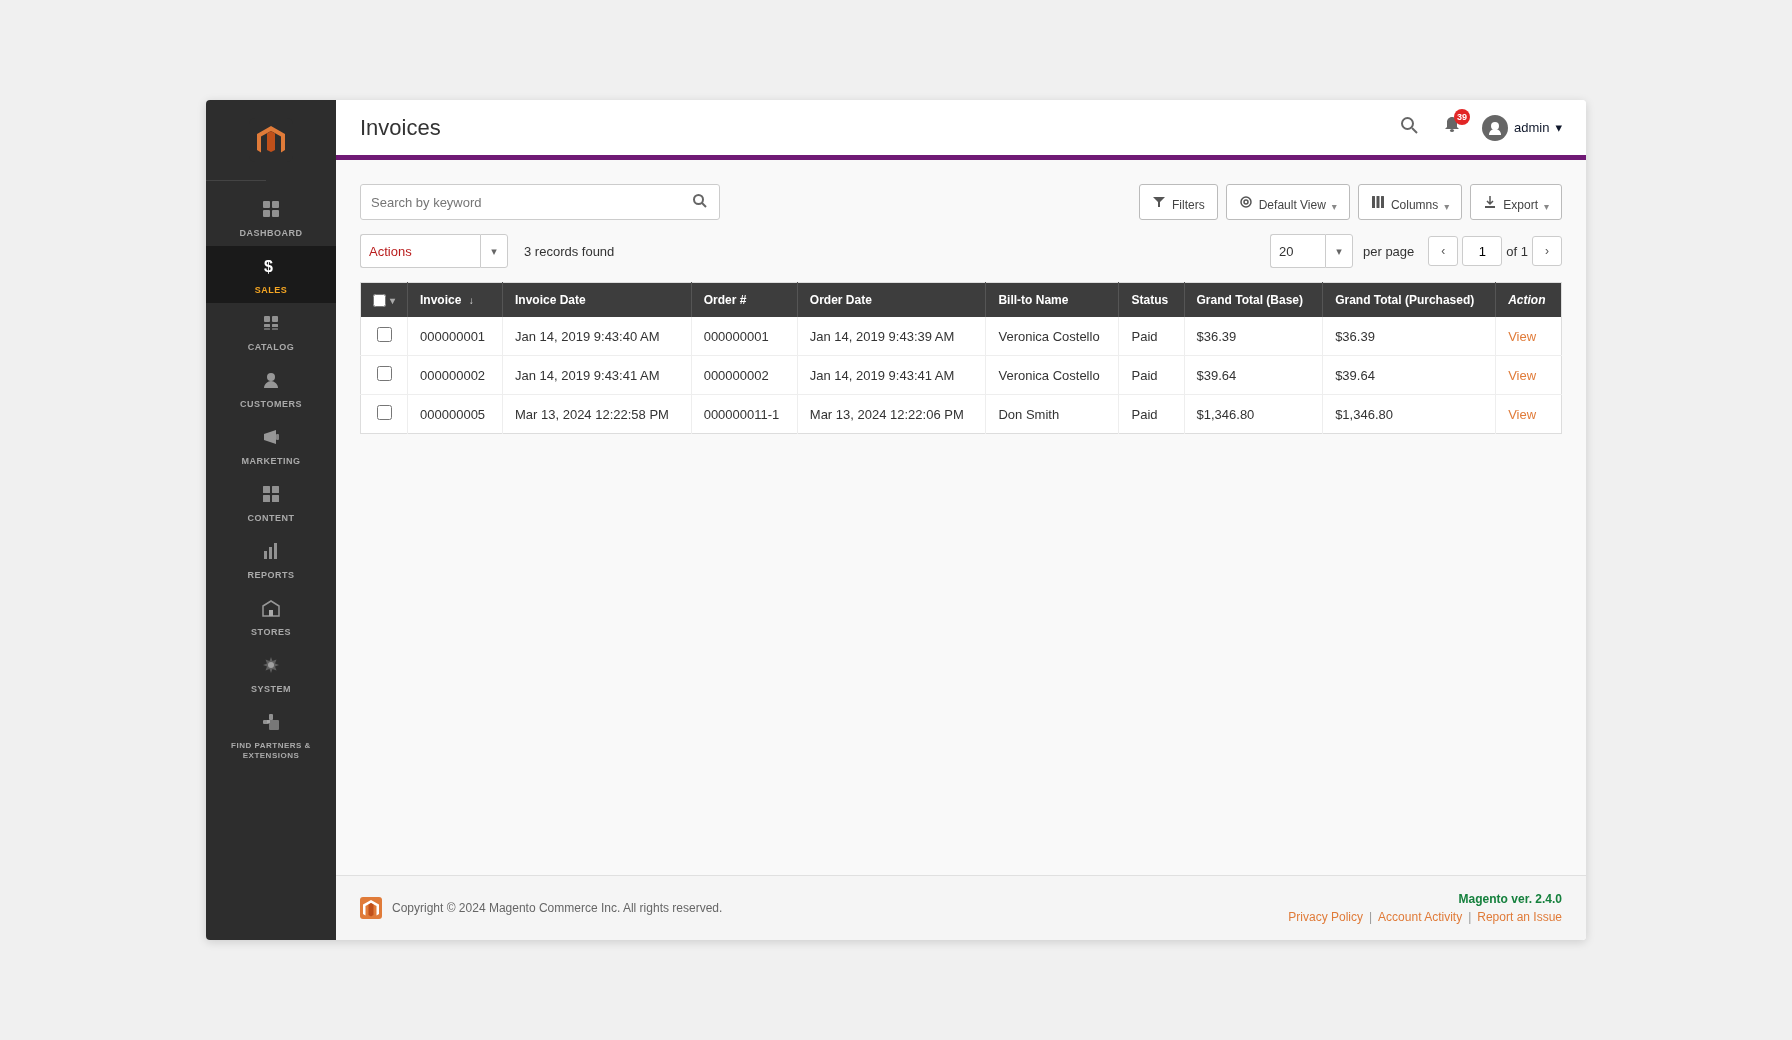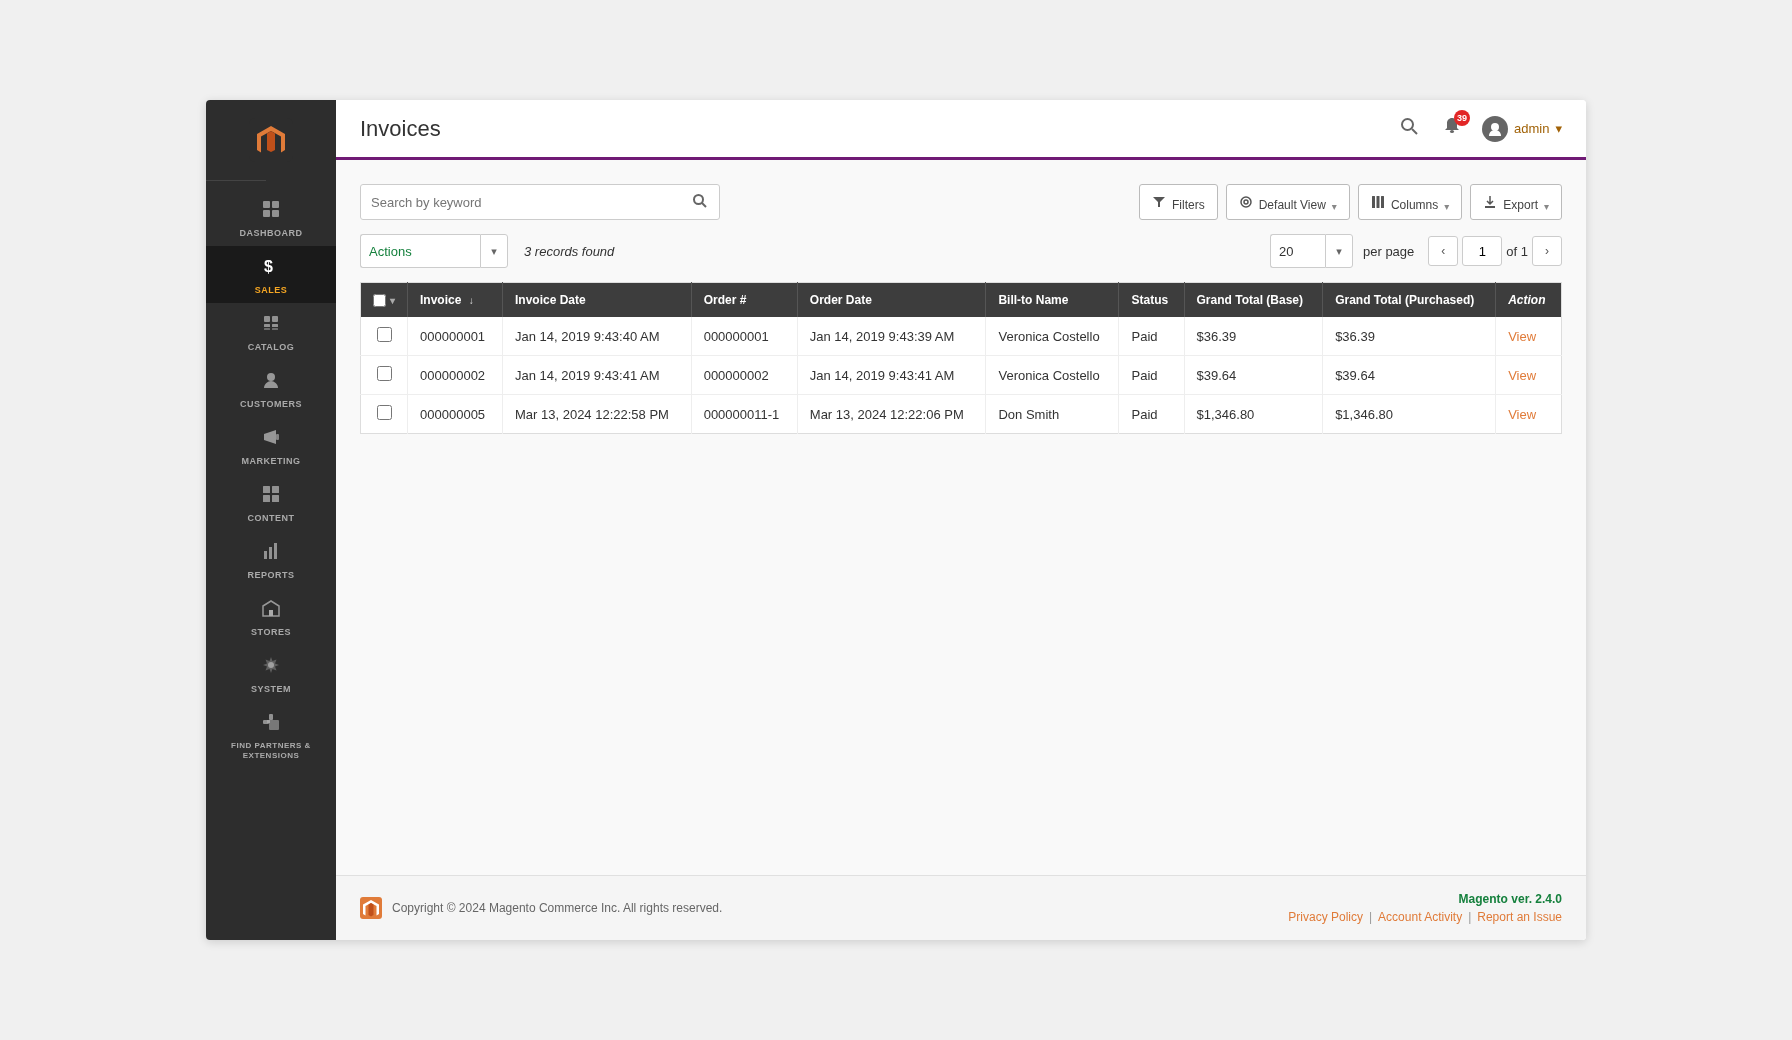--- a/index.html
+++ b/index.html
@@ -99,21 +99,21 @@
       overflow: hidden;
     }
 
     
     .top-header {
       display: flex;
       align-items: center;
       justify-content: space-between;
       padding: 0 24px;
       height: 60px;
-      border-bottom: 3px solid #701a75;
+      border-bottom: 5px solid #701a75;
     }
 
     .page-title-text {
       font-size: 22px;
       font-weight: 300;
       color: #333;
     }
 
     .header-actions {
       display: flex;
@@ -156,21 +156,21 @@
       font-weight: 700;
     }
 
     .admin-btn {
       background: none;
       border: none;
       cursor: pointer;
       display: flex;
       align-items: center;
       gap: 6px;
-      color: #a16207;
+      color: #0f172a;
       font-size: 13px;
     }
 
     .admin-avatar {
       width: 26px;
       height: 26px;
       background: #666;
       border-radius: 50%;
       display: flex;
       align-items: center;
@@ -273,21 +273,21 @@
       align-items: center;
     }
 
     .actions-select {
       height: 34px;
       padding: 0 8px;
       border: 1px solid #ccc;
       border-right: none;
       border-radius: 3px 0 0 3px;
       font-size: 13px;
-      color: #15803d;
+      color: #b91c1c;
       background: #fff;
       outline: none;
       cursor: pointer;
       appearance: none;
       -webkit-appearance: none;
       min-width: 120px;
     }
 
     .actions-caret-btn {
       height: 34px;
@@ -299,21 +299,20 @@
       display: flex;
       align-items: center;
       justify-content: center;
       color: #666;
       font-size: 11px;
     }
 
     .records-count {
       font-size: 13px;
       color: #333;
-      font-style: italic;
     }
 
     .pagination-right {
       display: flex;
       align-items: center;
       gap: 6px;
     }
 
     .per-page-select-wrapper {
       display: flex;

